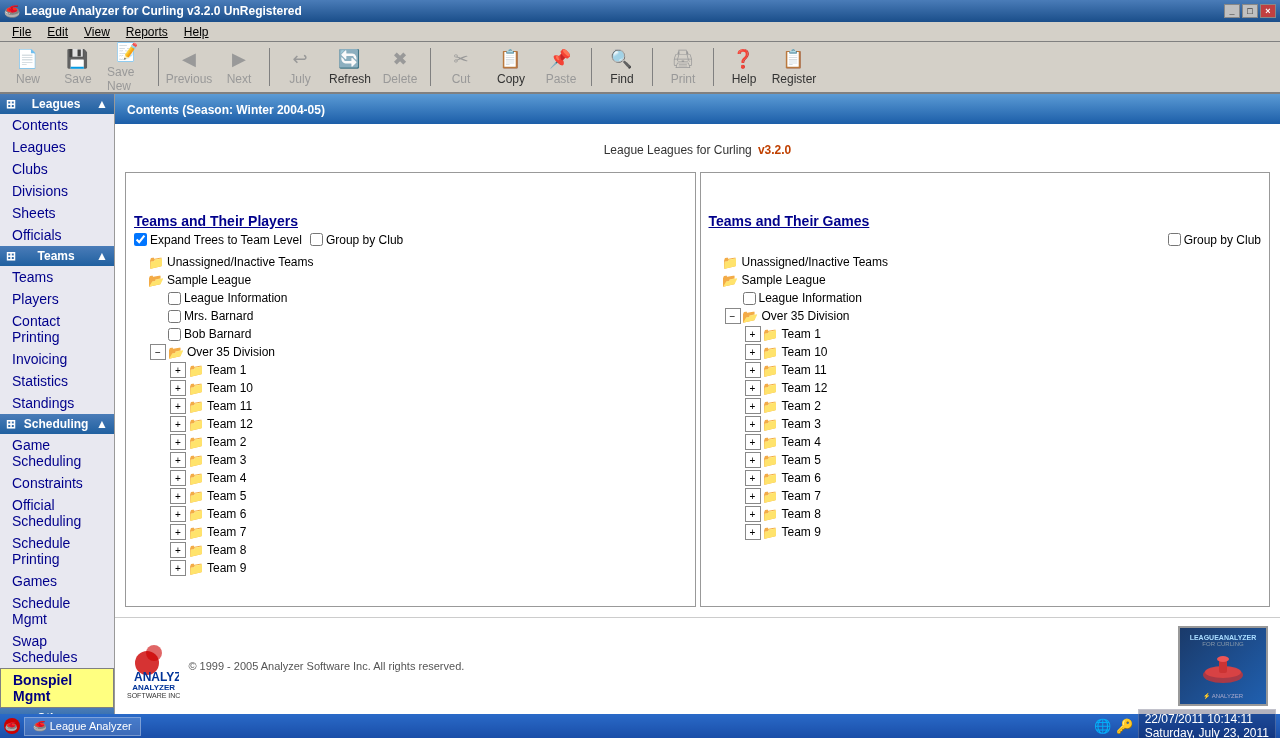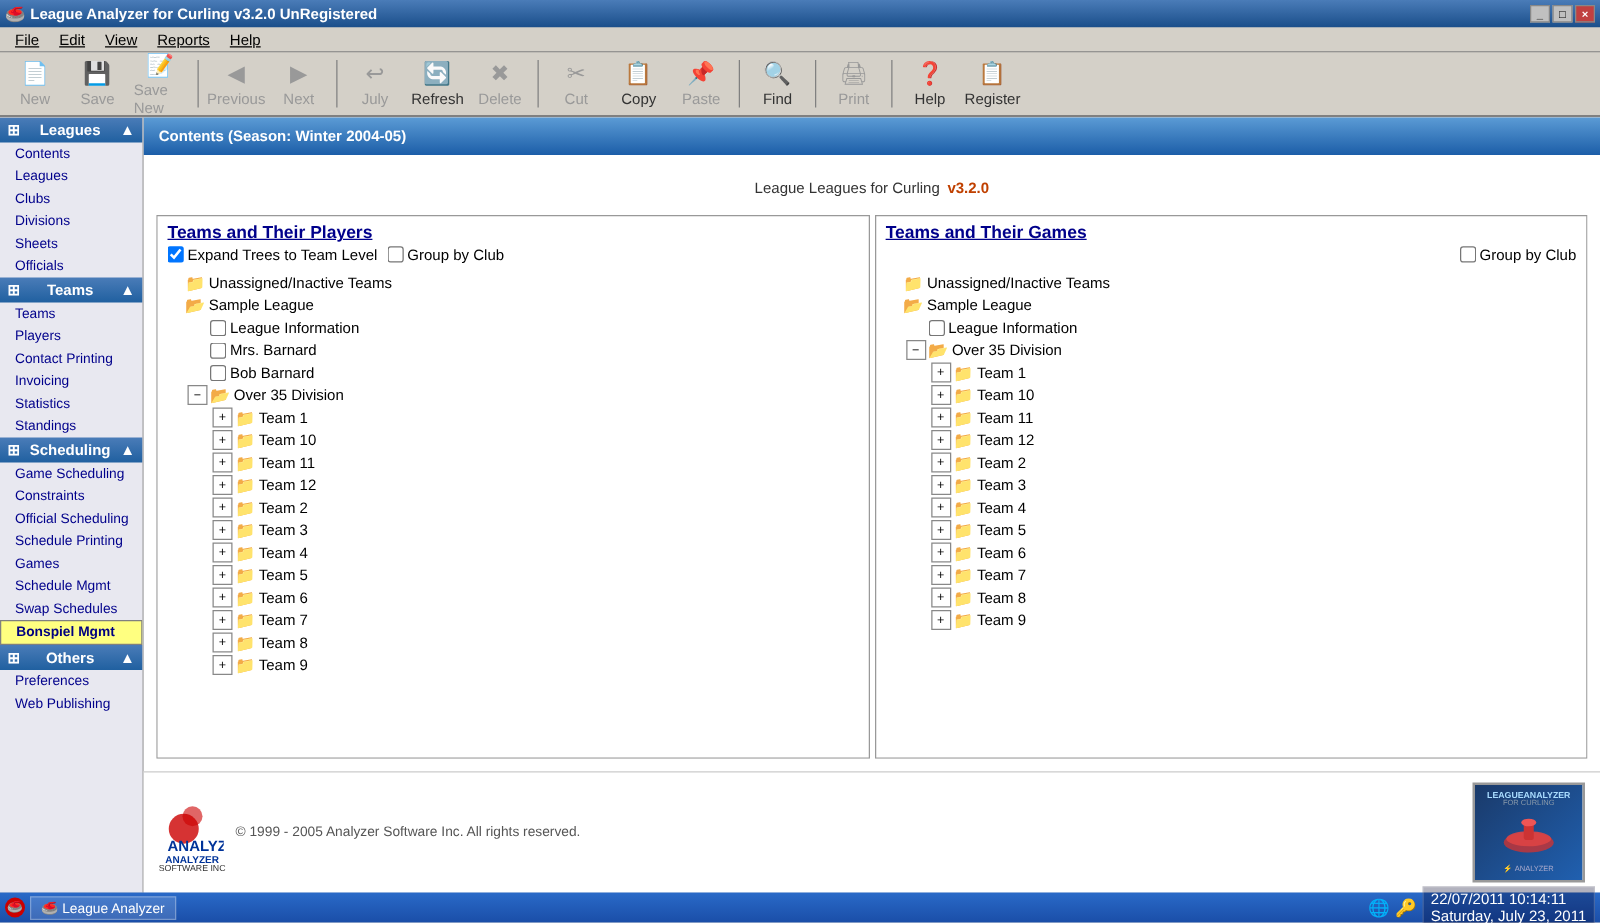--- a/index.html
+++ b/index.html
@@ -103,21 +103,21 @@
       align-items: center;
       justify-content: space-between;
       cursor: pointer;
       font-weight: bold;
       font-size: 11px;
     }
     .sidebar-item {
       padding: 3px 8px 3px 12px;
       cursor: pointer;
       color: #00008b;
-      font-size: 11px;
+      font-size: 14px;
     }
     .sidebar-item.highlighted { background: #ffff80; color: #000080; font-weight: bold; border: 1px solid #808080; }
 
     
     .content-area {
       flex: 1;
       display: flex;
       flex-direction: column;
       background: white;
     }
@@ -160,20 +160,21 @@
     }
     .tree-panel-header {
       padding: 4px 8px 2px;
     }
     .tree-panel-title {
       color: #00008b;
       font-size: 14px;
       font-weight: bold;
       text-decoration: underline;
       margin-bottom: 4px;
+      margin-top: 36px;
     }
     .tree-panel-controls {
       display: flex;
       align-items: center;
       gap: 8px;
       font-size: 11px;
     }
     .tree-panel-controls label { display: flex; align-items: flex-start; gap: 3px; cursor: pointer; }
     .tree-panel-body {
       flex: 1;

